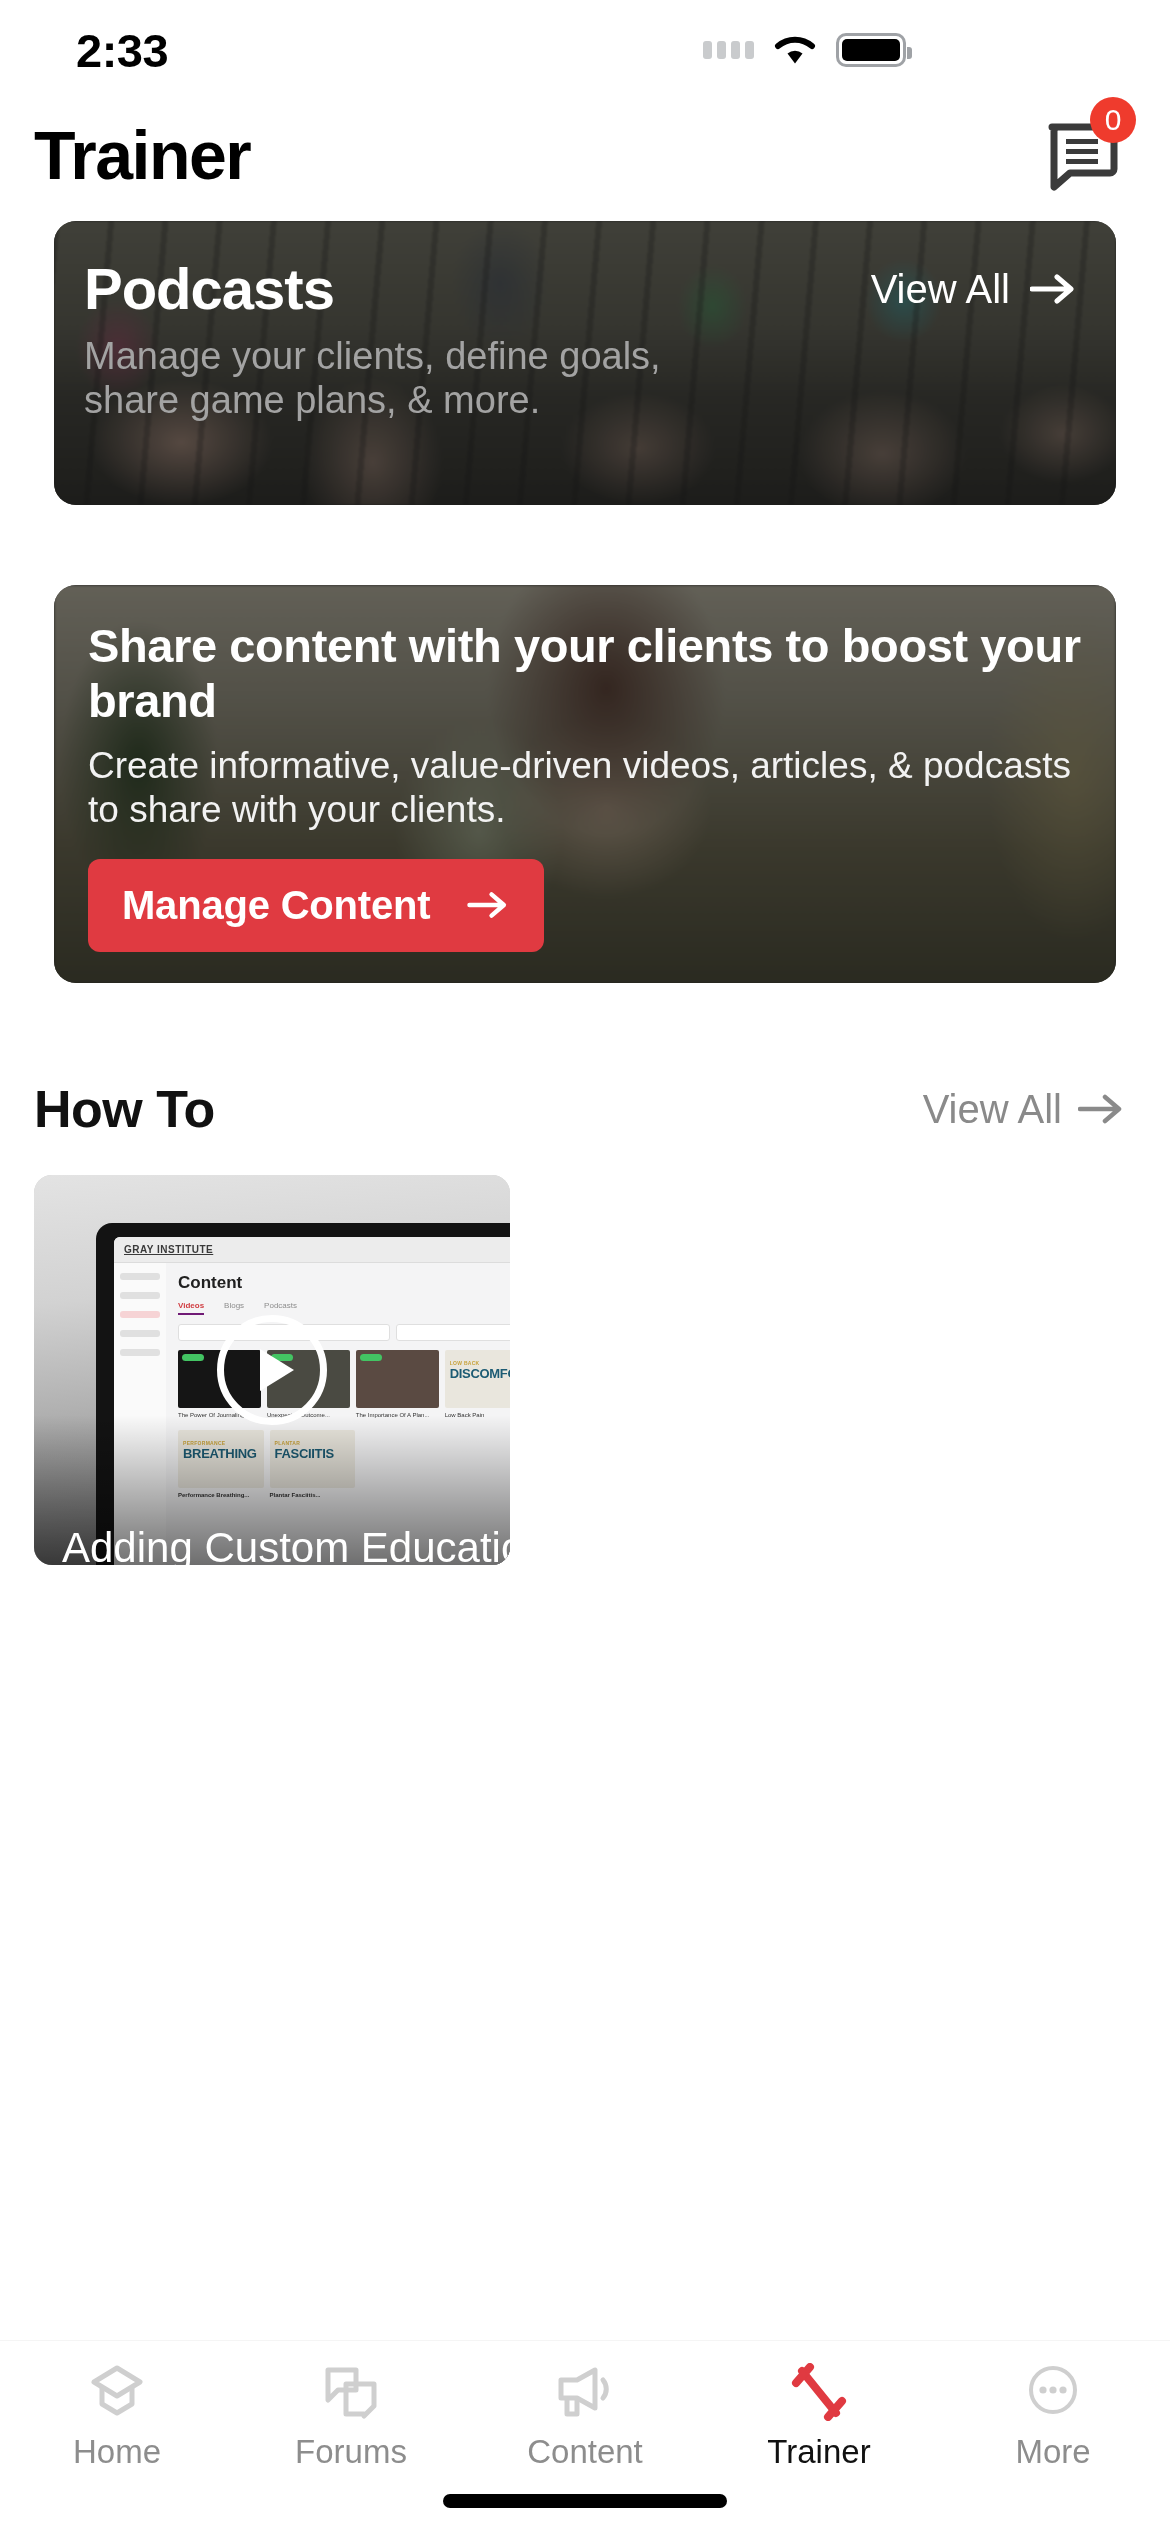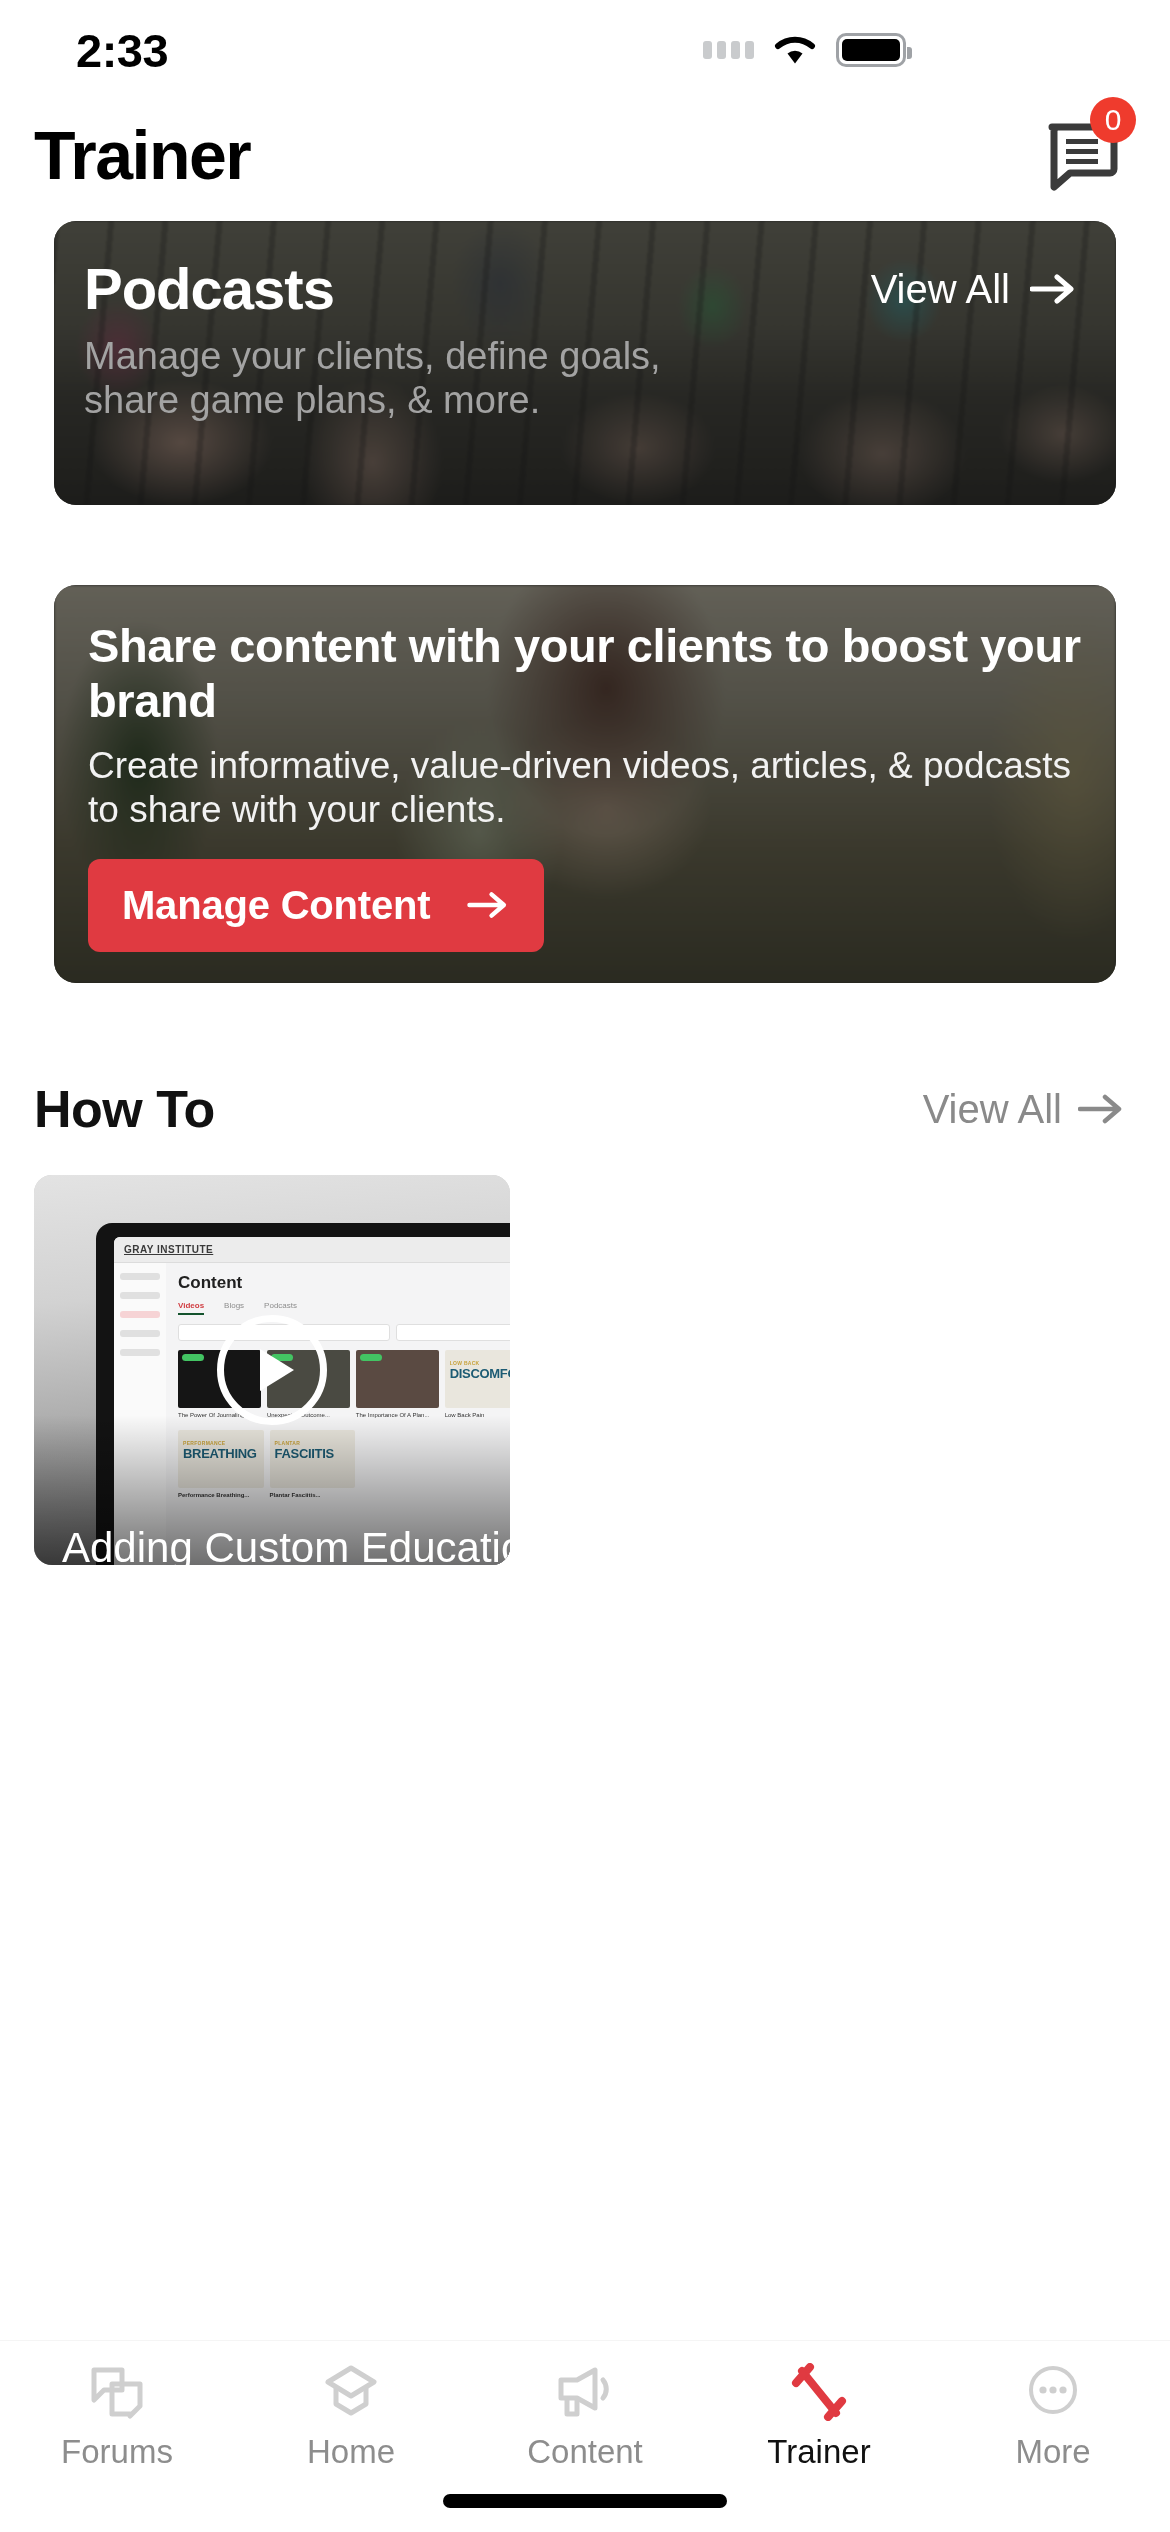--- a/index.html
+++ b/index.html
@@ -134,21 +134,21 @@
   .t-topbar{ height:26px; background:#ececec; border-bottom:1px solid #dcdcdc;
     display:flex; align-items:center; padding-left:10px; gap:5px;}
   .t-logo{ font-size:10px; font-weight:700; color:#3a3a3a; letter-spacing:.5px;text-decoration:underline; }
   .t-body{ display:flex; height:calc(100% - 26px); }
   .t-side{ width:52px; background:#fafafa; padding:10px 6px; }
   .t-side i{ display:block; height:7px; background:#e0e0e0; border-radius:3px; margin-bottom:12px;}
   .t-side i.act{ background:#f6d3d5; }
   .t-main{ flex:1; padding:10px 12px; }
   .t-h{ font-size:17px; font-weight:700; color:#202020; }
   .t-tabs{ display:flex; gap:20px; margin-top:8px; font-size:8px; color:#8d8d8d;}
-  .t-tabs b{ color:#d03c41; border-bottom:2px solid #14532d; padding-bottom:3px; }
+  .t-tabs b{ color:#d03c41; border-bottom:2px solid #701a75; padding-bottom:3px; }
   .t-filters{ display:flex; gap:6px; margin-top:9px; }
   .t-filters i{ height:17px; border:1px solid #dfdfdf; border-radius:3px; background:#fff; }
   .t-filters i:nth-child(1){ flex:3; } .t-filters i:nth-child(2){ flex:2; }
   .t-grid{ display:flex; gap:6px; margin-top:9px; }
   .t-tile{ flex:1; }
   .t-thumb{ height:58px; border-radius:2px; position:relative; overflow:hidden; }
   .t-thumb .pill{ position:absolute; left:4px; top:4px; width:22px; height:7px; border-radius:4px; background:#43c463;}
   .t-tile p{ font-size:6px; color:#333; margin-top:4px; line-height:1.3;}
   .t-tile p.b{ font-weight:700; }
   .cap1{ background:#151515; } .cap2{ background:#4a4a42; } .cap3{ background:#5a4a42; }
@@ -377,35 +377,35 @@
 
 
   </div>
 </div>
 
 <div class="tabbar">
 
   <div class="tab">
     <span class="tab-ico">
       <svg width="58" height="56" viewBox="0 0 58 56">
-        <path d="M6 6 H34 V26 H16 L6 36 Z" fill="none" stroke="#cfcfcf" stroke-width="5" stroke-linejoin="round"></path>
-        <path d="M24 20 H52 V42 L42 52 V50 H24 Z" fill="none" stroke="#cfcfcf" stroke-width="5" stroke-linejoin="round"></path>
+        <path d="M29 4 L52 18 L29 32 L6 18 Z" fill="none" stroke="#cfcfcf" stroke-width="5" stroke-linejoin="round"></path>
+        <path d="M14 23 V40 L29 49 L44 40 V23" fill="none" stroke="#cfcfcf" stroke-width="5" stroke-linejoin="round"></path>
       </svg>
     </span>
-    <span class="lbl">Forums</span>
+    <span class="lbl">Home</span>
   </div>
 
   <div class="tab">
     <span class="tab-ico">
       <svg width="58" height="56" viewBox="0 0 58 56">
-        <path d="M29 4 L52 18 L29 32 L6 18 Z" fill="none" stroke="#cfcfcf" stroke-width="5" stroke-linejoin="round"></path>
-        <path d="M14 23 V40 L29 49 L44 40 V23" fill="none" stroke="#cfcfcf" stroke-width="5" stroke-linejoin="round"></path>
+        <path d="M6 6 H34 V26 H16 L6 36 Z" fill="none" stroke="#cfcfcf" stroke-width="5" stroke-linejoin="round"></path>
+        <path d="M24 20 H52 V42 L42 52 V50 H24 Z" fill="none" stroke="#cfcfcf" stroke-width="5" stroke-linejoin="round"></path>
       </svg>
     </span>
-    <span class="lbl">Home</span>
+    <span class="lbl">Forums</span>
   </div>
 
   <div class="tab">
     <span class="tab-ico">
       <svg width="60" height="56" viewBox="0 0 60 56">
         <path d="M6 16 H22 L40 6 V44 L22 34 H6 Z" fill="none" stroke="#cfcfcf" stroke-width="5" stroke-linejoin="round"></path>
         <path d="M12 34 V50 H22 V34" fill="none" stroke="#cfcfcf" stroke-width="5" stroke-linejoin="round"></path>
         <path d="M48 16 A14 14 0 0 1 48 34" fill="none" stroke="#cfcfcf" stroke-width="5" stroke-linecap="round"></path>
       </svg>
     </span>

